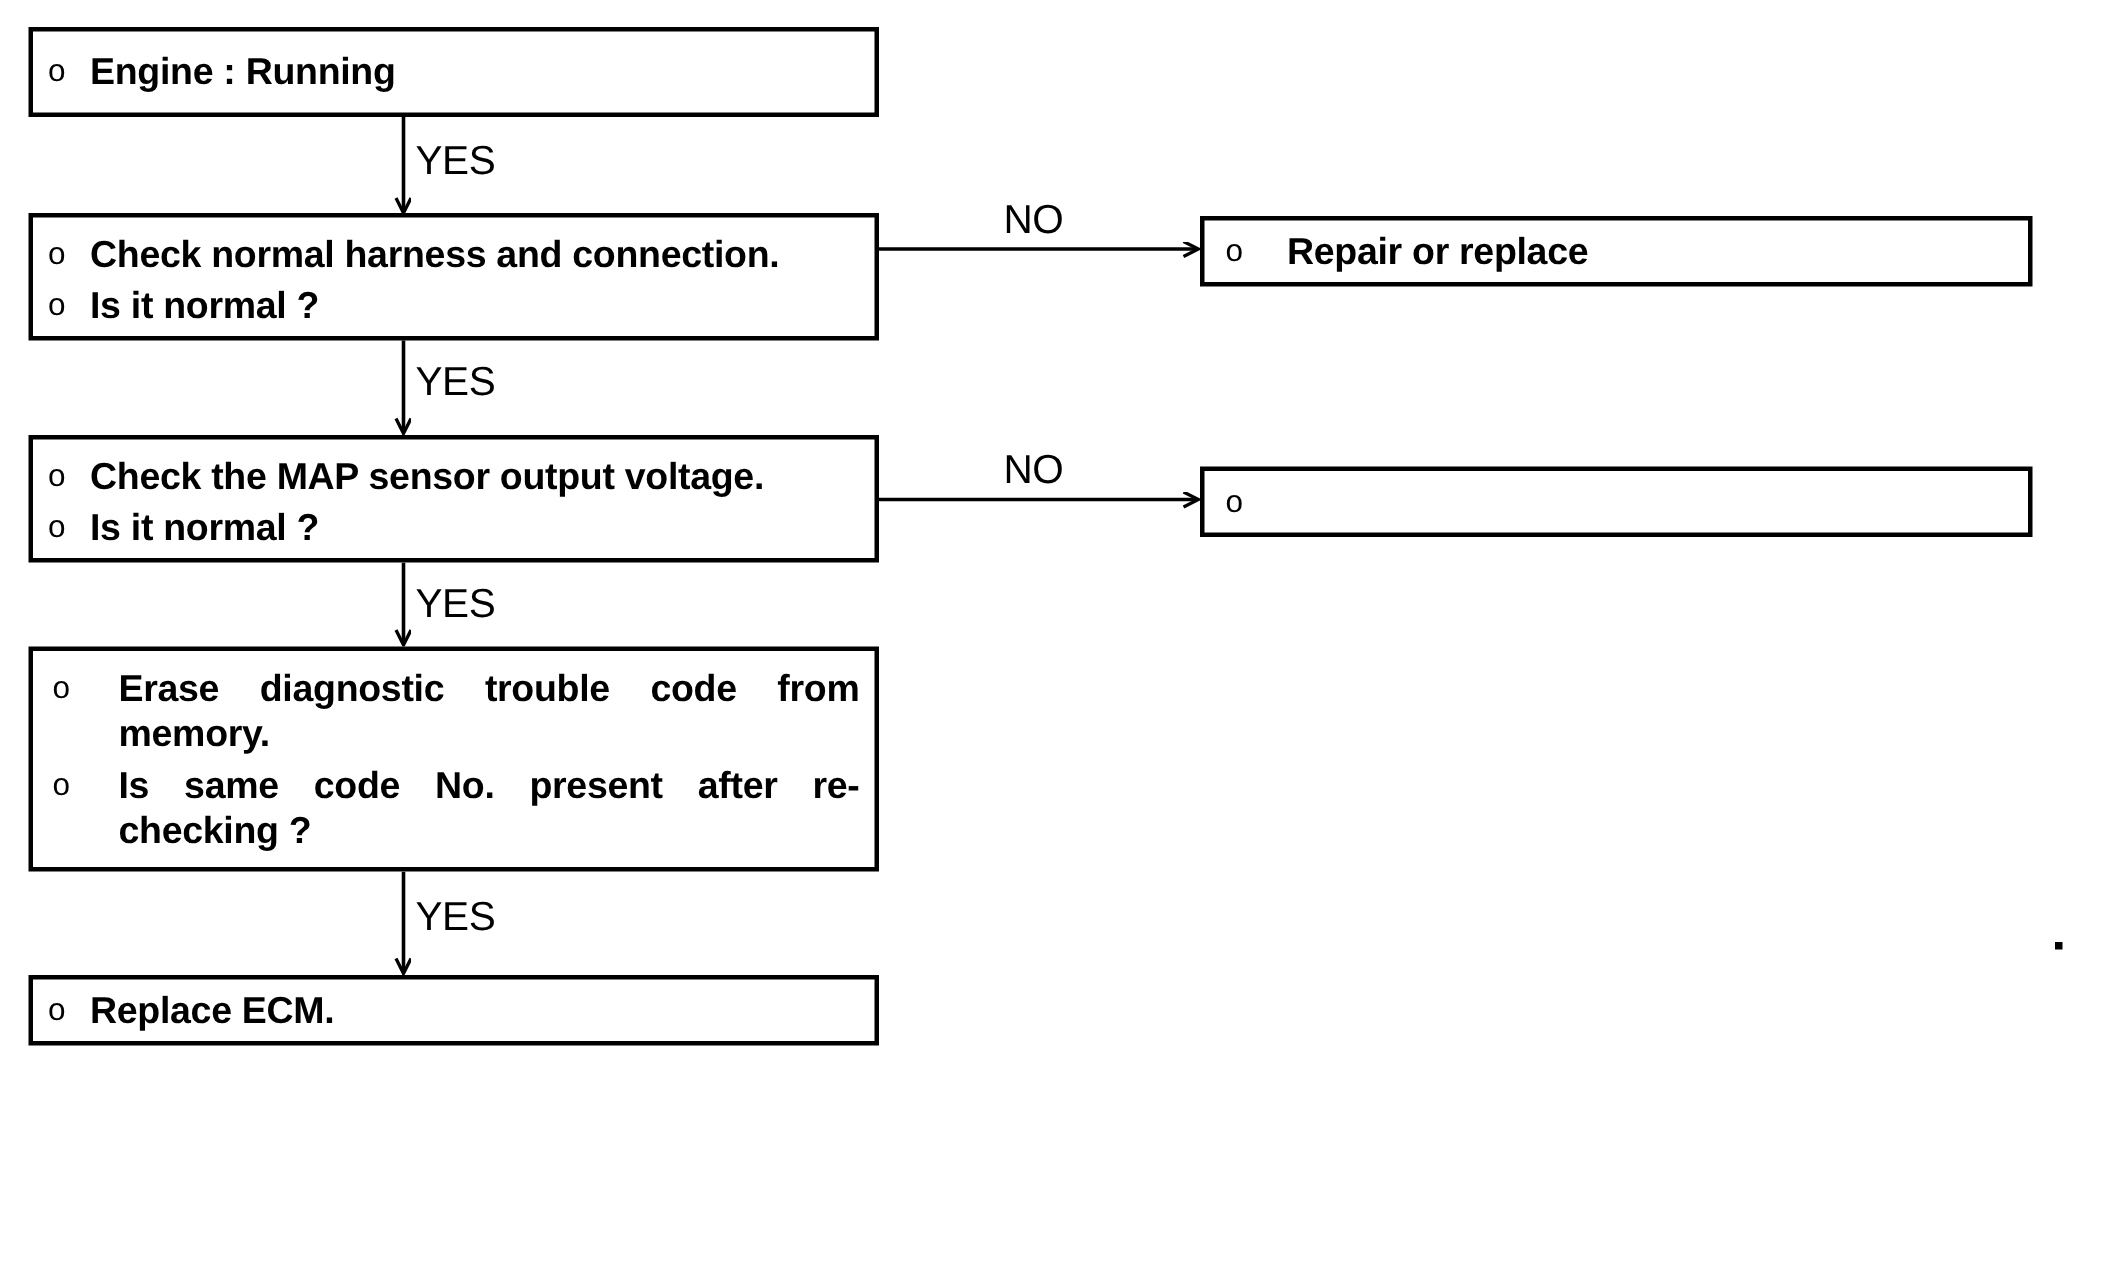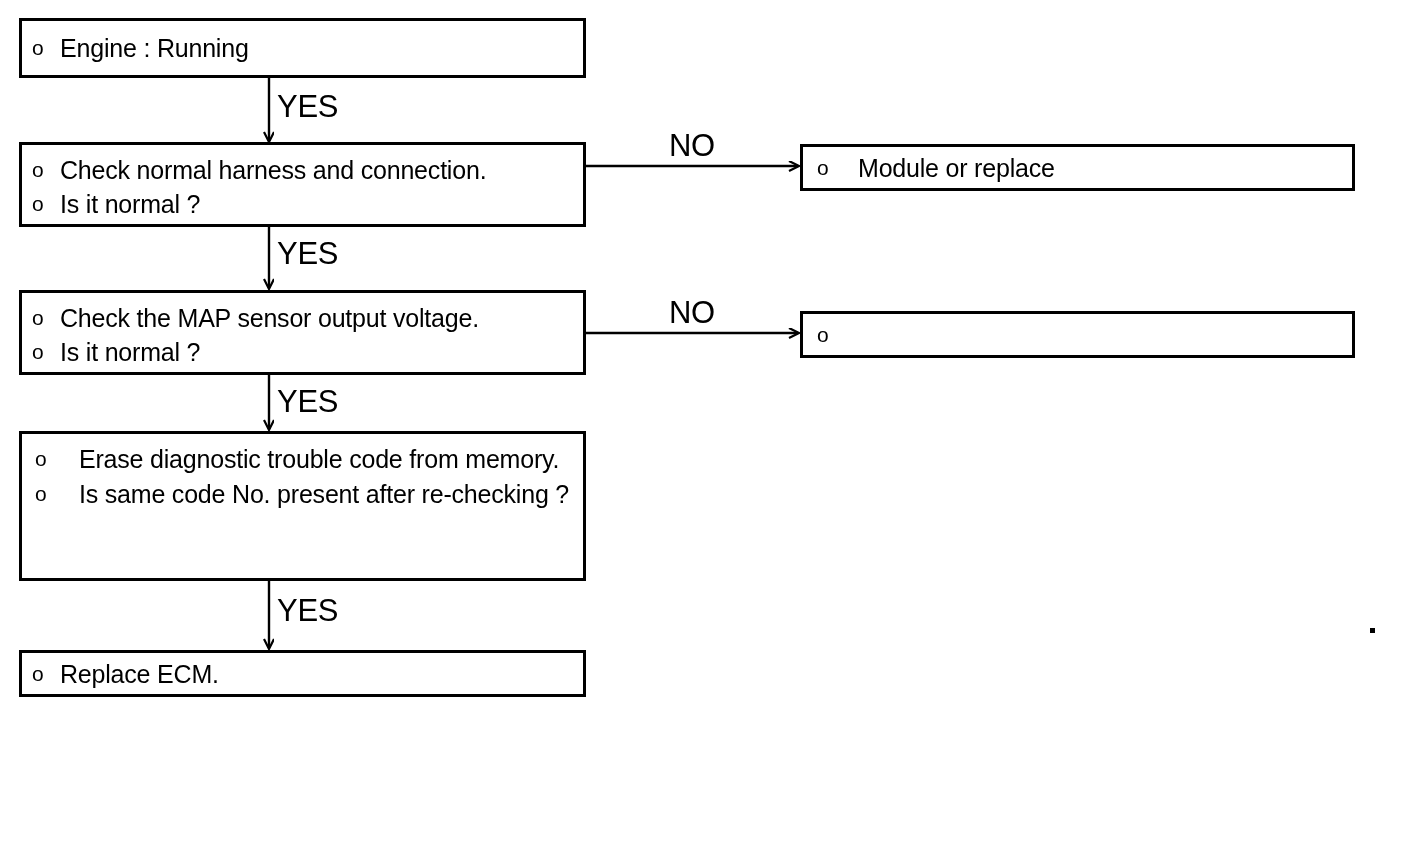--- a/index.html
+++ b/index.html
@@ -45,30 +45,31 @@
     padding-left: 10px;
     box-sizing: border-box;
     letter-spacing: 0;
   }
   .nodetext {
     flex: 1 1 auto;
     font-size: 25px;
     line-height: 30px;
     letter-spacing: -0.2px;
     padding-right: 10px;
+    font-weight: bold;
   }
   .nodetext.just {
     text-align: justify;
     text-align-last: left;
   }
 
   
   .label {
     position: absolute;
-    font-size: 31px;
+    font-size: 27px;
     line-height: 26px;
     letter-spacing: -0.3px;
     white-space: nowrap;
   }
 
   
   .legend {
     position: absolute;
     font-size: 25px;
     line-height: 33px;
@@ -138,21 +139,21 @@
         <span class="bullet">o</span>
         <span class="nodetext">Is it normal ?</span>
       </div>
     </div>
   </div>
 
   <div class="node" style="left:800px; top:144px; width:555px; height:47px;">
     <div class="rowlist">
       <div class="noderow" style="margin-top:6px;">
         <span class="bullet" style="padding-left:14px; width:55px;">o</span>
-        <span class="nodetext">Module or replace</span>
+        <span class="nodetext">Repair or replace</span>
       </div>
     </div>
   </div>
 
   <div class="node" style="left:19px; top:290px; width:567px; height:85px;">
     <div class="rowlist">
       <div class="noderow" style="margin-top:10px;">
         <span class="bullet">o</span>
         <span class="nodetext">Check the MAP sensor output voltage.</span>
       </div>

